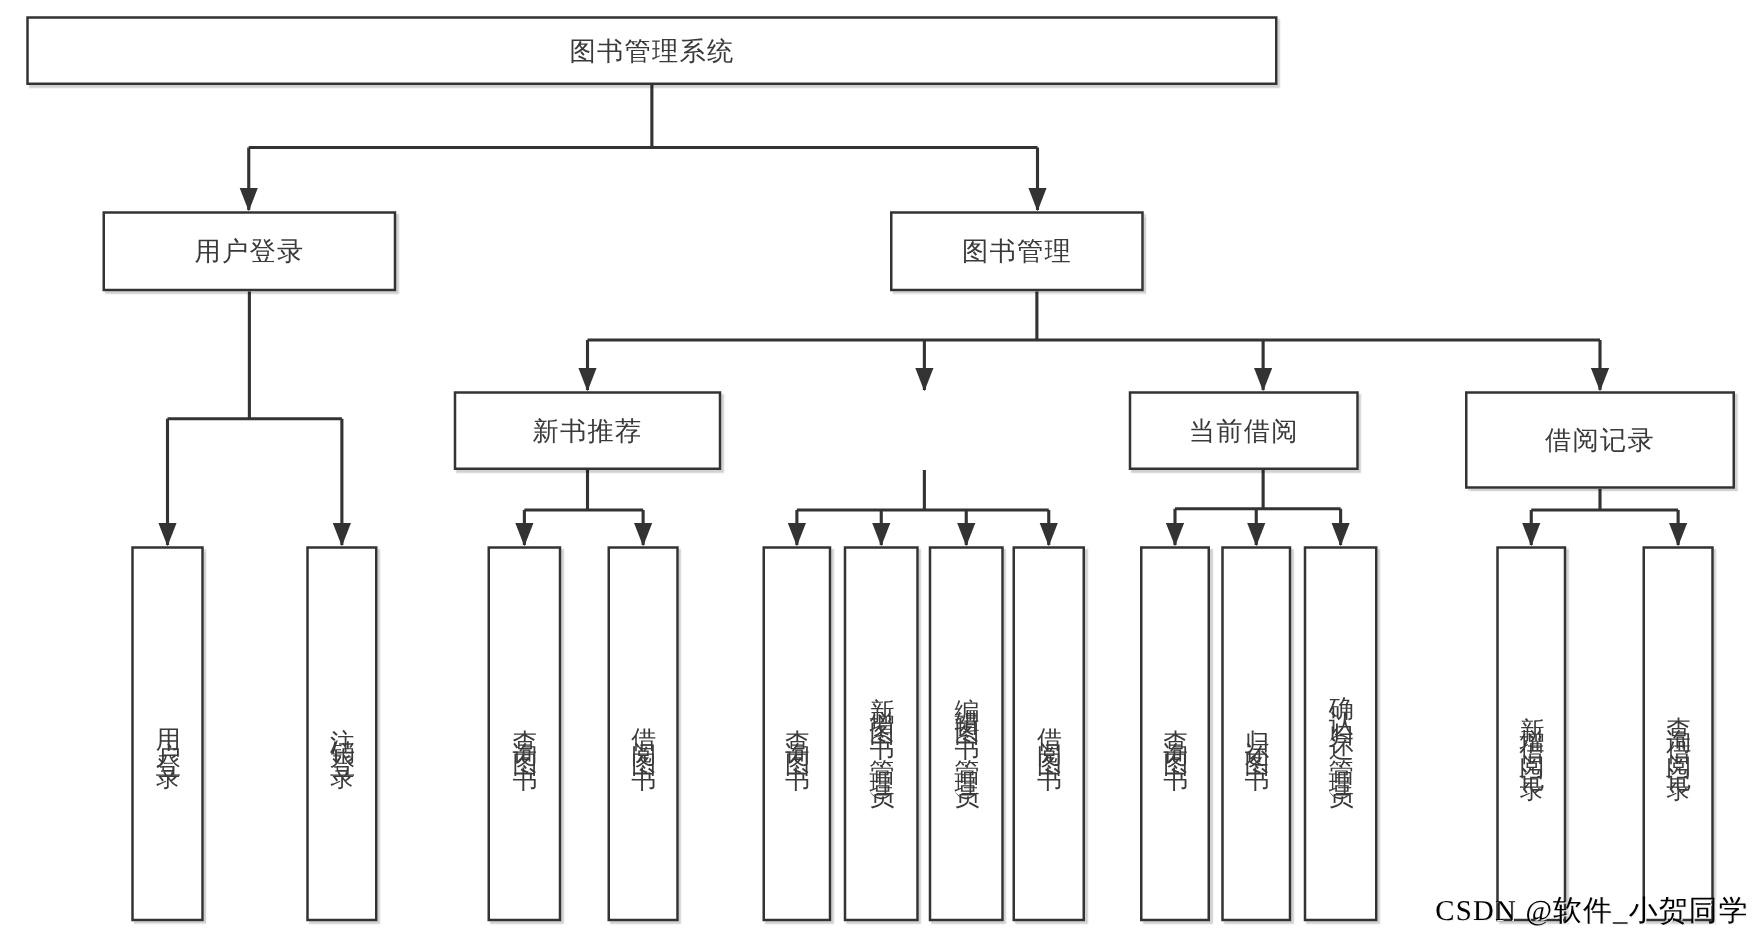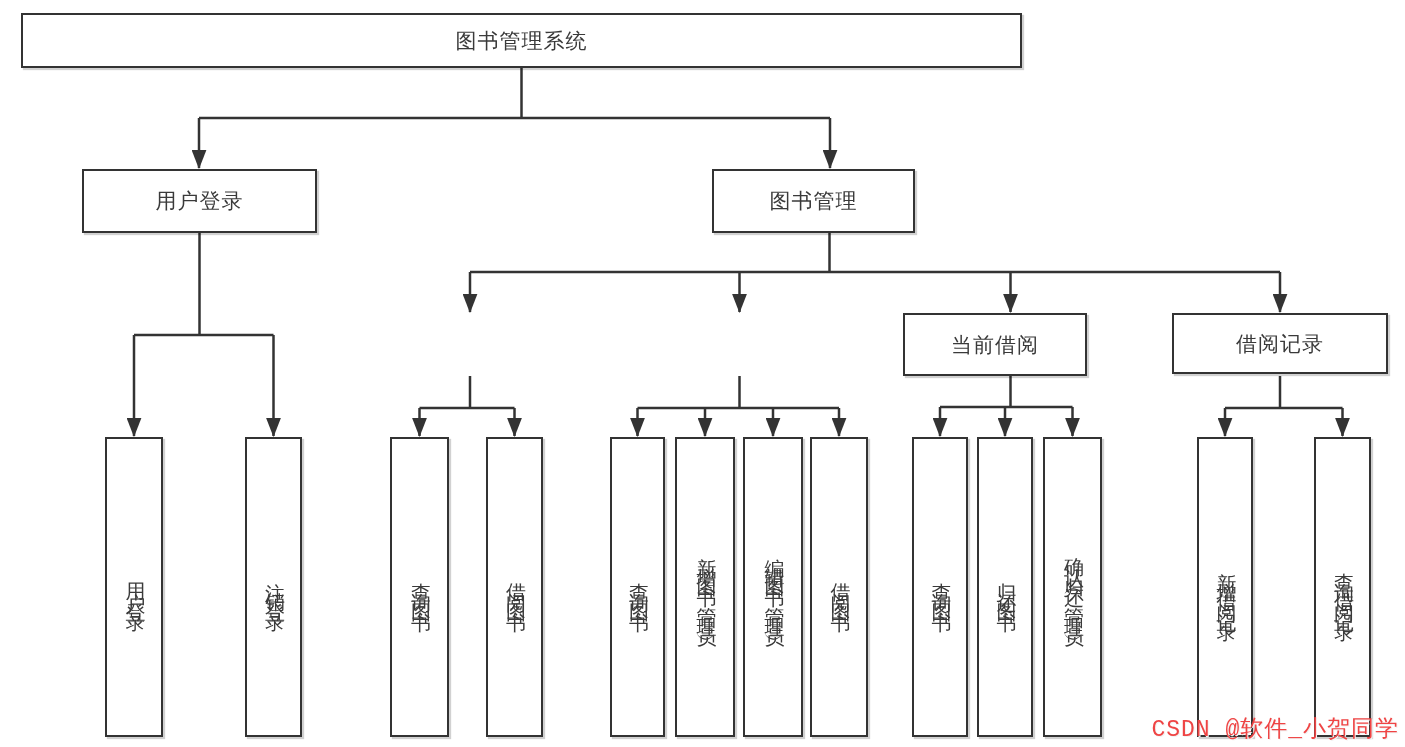--- a/index.html
+++ b/index.html
@@ -1,20 +1,20 @@
 <!DOCTYPE html>
 <html><head>
 <meta charset="utf-8">
 <style>
   html,body{margin:0;padding:0;background:#fff;}
   #canvas{
     position:relative;
     width:1405px;height:747px;
     background:#ffffff;
-    font-family:Liberation Mono, monospace;
+    font-family:Liberation Serif, serif;
     overflow:hidden;
   }
   #wires{position:absolute;left:0;top:0;width:1405px;height:747px;}
   .node{
     position:absolute;
     background:#ffffff;
     border:2.5px solid #333333;
     box-shadow:2px 2px 1px rgba(0,0,0,0.18);
     display:flex;align-items:center;justify-content:center;
     color:#3a3a3a;
@@ -25,21 +25,21 @@
   .leaf span{
     writing-mode:vertical-rl;
     letter-spacing:10px;
     line-height:1;
     color:#3a3a3a;
   }
   .watermark{
     position:absolute;
     right:6px;bottom:3px;
     font-size:23px;
-    color:#ef4444;
+    color:#000000;
     letter-spacing:1px;
     text-shadow:1px 1px 0 #f2f2f2;
     z-index:5;
     white-space:nowrap;
   }
 </style>
 </head>
 <body>
 
 <div id="canvas">
@@ -92,22 +92,23 @@
       <path d="M1225 408 V436" marker-end="url(#arrow)"></path>
       <path d="M1342.5 408 V436" marker-end="url(#arrow)"></path>
     </g>
   </svg>
 
   <div class="node hnode" style="left:21px;top:13px;width:1001px;height:55px;">图书管理系统</div>
 
   <div class="node hnode" style="left:82px;top:169px;width:235px;height:64px;">用户登录</div>
   <div class="node hnode" style="left:712px;top:169px;width:203px;height:64px;">图书管理</div>
 
+  <div class="node hnode" style="left:363px;top:313px;width:214px;height:63px;">新书推荐</div>
   <div class="node hnode" style="left:903px;top:313px;width:184px;height:63px;">当前借阅</div>
-  <div class="node hnode" style="left:1172px;top:313px;width:216px;height:61px;text-align:center;">借阅记录</div>
+  <div class="node hnode" style="left:1172px;top:313px;width:216px;height:78px;text-align:center;">借阅记录</div>
 
   <div class="node leaf" style="left:105px;top:437px;width:58px;height:300px;">
     <span>用户登录</span>
   </div>
   <div class="node leaf" style="left:245px;top:437px;width:57px;height:300px;">
     <span>注销登录</span>
   </div>
 
   <div class="node leaf" style="left:390px;top:437px;width:59px;height:300px;">
     <span>查询图书</span>

